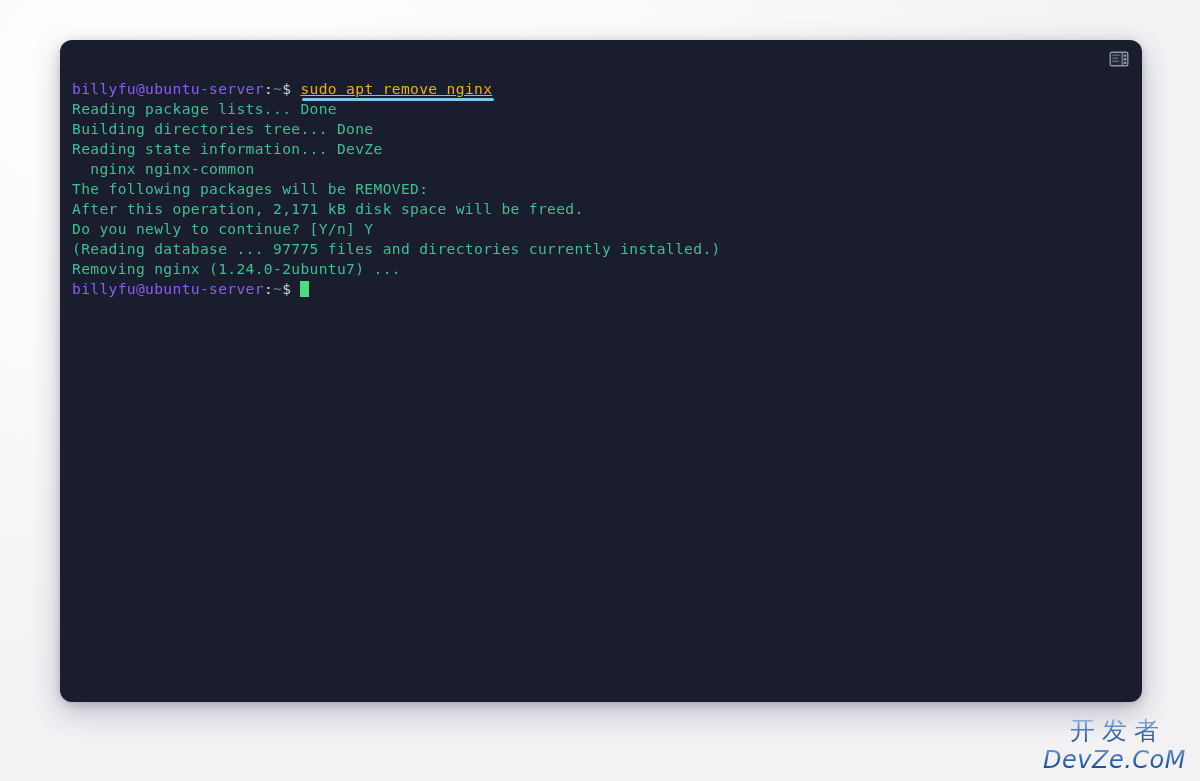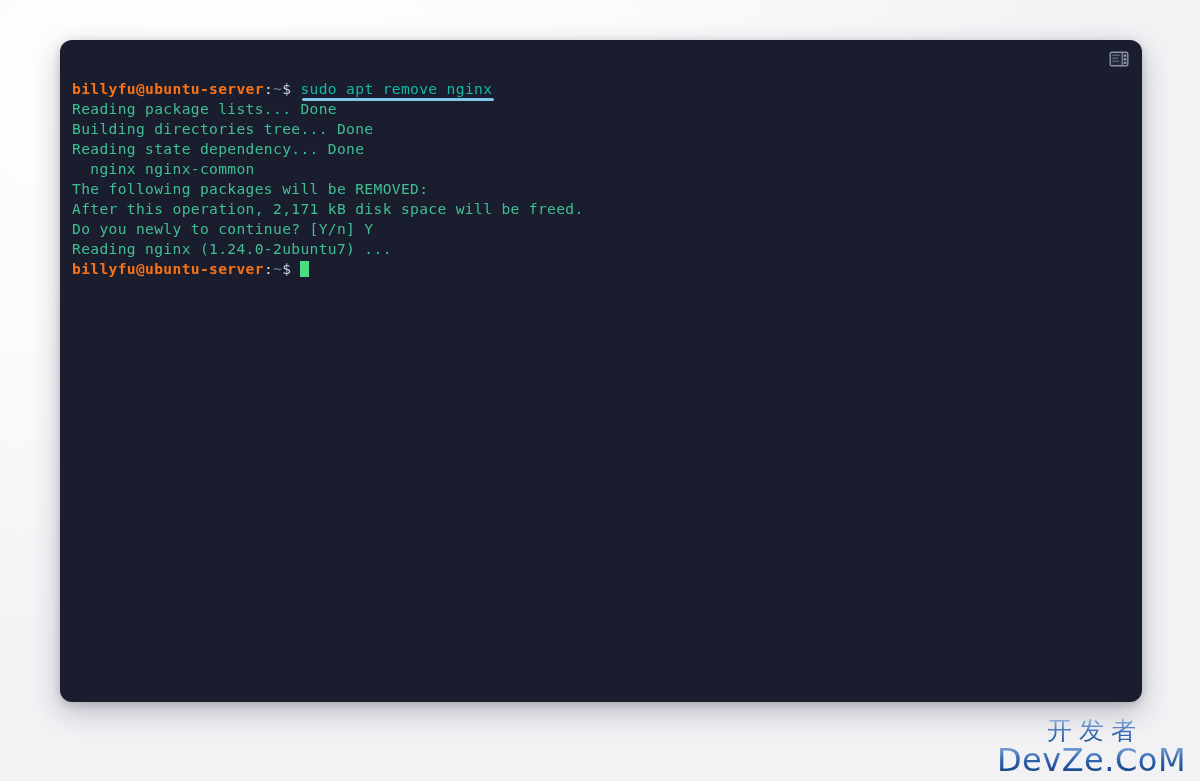--- a/index.html
+++ b/index.html
@@ -64,37 +64,38 @@
     font-family: "DejaVu Sans Mono", "Liberation Mono", monospace;
     font-size: 14.6px;
     line-height: 20px;
     letter-spacing: 0.35px;
     color: #3fbf92;
     white-space: pre;
     height: 20px;
   }
 
   .seg-user {
-    color: #f97316;
-    font-weight: bold;
+    color: #8b5cf6;
+    font-weight: normal;
     margin-top: 45px;
   }
   .seg-colon {
     color: #d6dbe6;
   }
   .seg-tilde {
     color: #6d7b96;
   }
   .seg-dollar {
     color: #c9d1de;
   }
   .seg-cmd {
-    color: #14b8a6;
+    color: #eab308;
     position: relative;
     display: inline-block;
+    text-decoration: underline;
   }
   .seg-cmd::after {
     content: "";
     position: absolute;
     left: 2px;
     right: -2px;
     bottom: -2px;
     height: 3px;
     background: #7fc6ea;
     border-radius: 2px;
@@ -123,27 +124,28 @@
     letter-spacing: 7px;
     text-indent: 7px;
     line-height: 28px;
     background: linear-gradient(180deg, #9dbbe0 0%, #3b6fb5 55%, #1f4f93 100%);
     -webkit-background-clip: text;
     background-clip: text;
     color: transparent;
   }
   #watermark-en {
     font-family: "DejaVu Sans", "Liberation Sans", sans-serif;
-    font-size: 32px;
+    font-size: 24px;
     line-height: 30px;
     letter-spacing: 0.5px;
     background: linear-gradient(180deg, #82a9da 0%, #2f63ad 50%, #123f80 100%);
     -webkit-background-clip: text;
     background-clip: text;
     color: transparent;
+    font-style: italic;
   }
 </style>
 </head>
 <body>
 
 <div id="terminal-window">
 
   <div id="terminal-titlebar">
     <div id="panel-toggle-icon">
       <svg width="20" height="16" viewBox="0 0 20 16" fill="none">
@@ -158,26 +160,27 @@
       </svg>
     </div>
   </div>
 
   <div id="terminal-body">
 
     <div class="term-line"><span class="seg-user">billyfu@ubuntu-server</span><span class="seg-colon">:</span><span class="seg-tilde">~</span><span class="seg-dollar">$</span> <span class="seg-cmd">sudo apt remove nginx</span></div>
 
     <div class="term-line">Reading package lists... Done</div>
     <div class="term-line">Building directories tree... Done</div>
-    <div class="term-line">Reading state dependency... Done</div>
+    <div class="term-line">Reading state information... DevZe</div>
     <div class="term-line">  nginx nginx-common</div>
     <div class="term-line">The following packages will be REMOVED:</div>
     <div class="term-line">After this operation, 2,171 kB disk space will be freed.</div>
     <div class="term-line">Do you newly to continue? [Y/n] Y</div>
-    <div class="term-line">Reading nginx (1.24.0-2ubuntu7) ...</div>
+    <div class="term-line">(Reading database ... 97775 files and directories currently installed.)</div>
+    <div class="term-line">Removing nginx (1.24.0-2ubuntu7) ...</div>
 
     <div class="term-line"><span class="seg-user">billyfu@ubuntu-server</span><span class="seg-colon">:</span><span class="seg-tilde">~</span><span class="seg-dollar">$</span> <span id="cursor-block"></span></div>
 
   </div>
 </div>
 
 <div id="watermark">
   <div id="watermark-cn">开发者</div>
   <div id="watermark-en">DevZe.CoM</div>
 </div>

